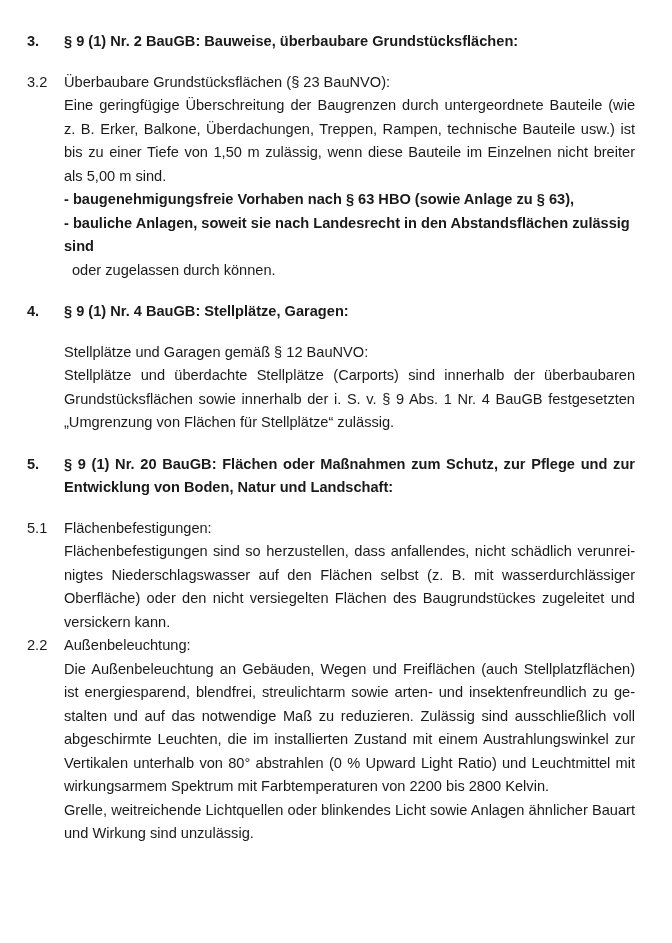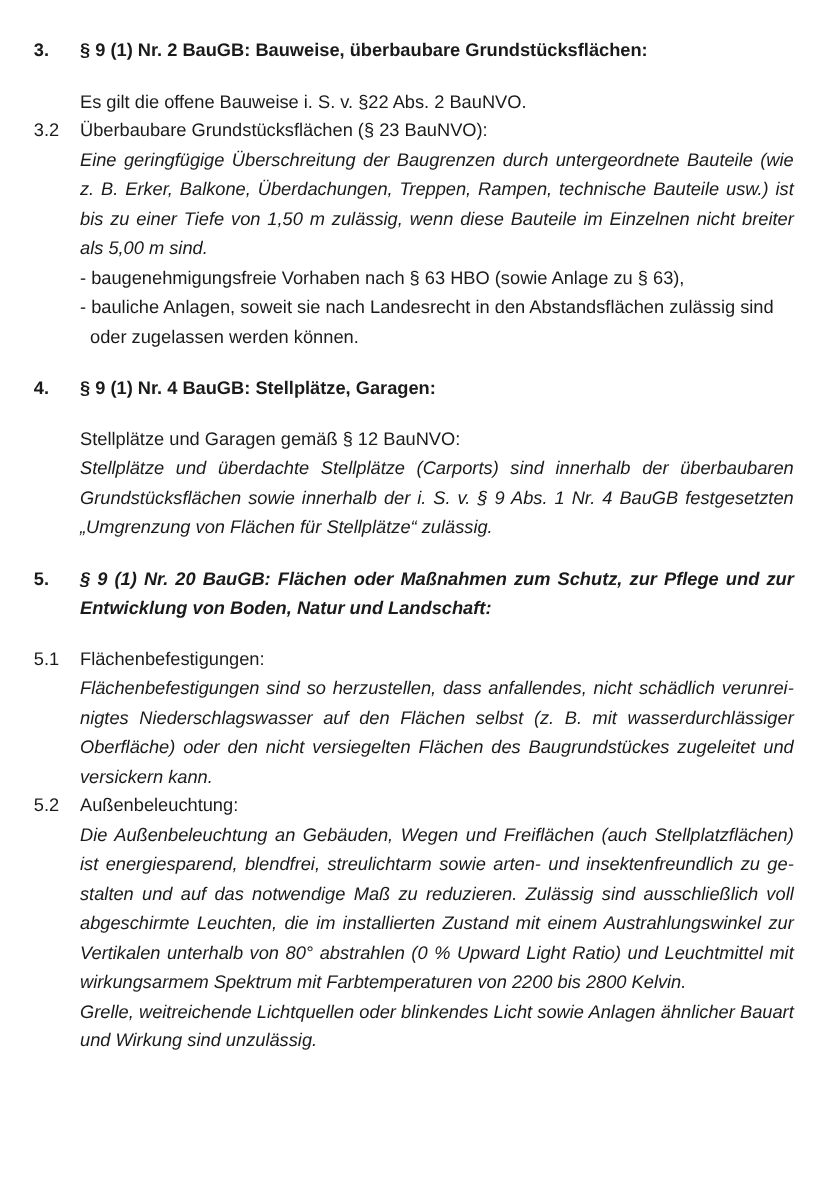--- a/index.html
+++ b/index.html
@@ -2,54 +2,50 @@
 <html><head>
 <meta charset="utf-8">
 <style>
   html, body { margin:0; padding:0; background:#ffffff; }
   body { width:672px; height:943px; overflow:hidden; position:relative;
          font-family:"Liberation Sans", sans-serif; color:#1a1a1a; font-size:14.6px; }
   .doc { position:absolute; left:27px; top:30px; width:608px; }
   .row { display:flex; line-height:23.5px; }
   .num { width:37px; flex:0 0 37px; white-space:nowrap; }
   .txt { flex:1; }
-  .justify { text-align:justify;font-style:italic; }
+  .justify { text-align:justify; }
   .heading { font-weight:bold; }
   .gap-s { height:17px; }
   .gap-m { height:18px; }
-  .bullet { padding-left:37px; line-height:23.5px; }
+  .bullet { padding-left:37px; line-height:23.5px;font-weight:bold; }
   .bullet-cont { padding-left:45px; line-height:23.5px; }
   p { margin:0; }
 </style>
 </head>
 <body>
 
 <div class="doc">
 
   <div class="row heading">
     <span class="num">3.</span>
     <span class="txt">§ 9 (1) Nr. 2 BauGB: Bauweise, überbaubare Grundstücksflächen:</span>
   </div>
   <div class="gap-s"></div>
 
   <div class="row">
-    <span class="num"></span>
-    <span class="txt">Es gilt die offene Bauweise i. S. v. §22 Abs. 2 BauNVO.</span>
-  </div>
-  <div class="row">
     <span class="num">3.2</span>
     <span class="txt">Überbaubare Grundstücksflächen (§ 23 BauNVO):</span>
   </div>
   <div class="row">
     <span class="num"></span>
     <p class="txt justify">Eine geringfügige Überschreitung der Baugrenzen durch untergeordnete Bauteile (wie z. B. Erker, Balkone, Überdachungen, Treppen, Rampen, technische Bauteile usw.) ist bis zu einer Tiefe von 1,50 m zulässig, wenn diese Bauteile im Einzelnen nicht breiter als 5,00 m sind.</p>
   </div>
   <div class="bullet">- baugenehmigungsfreie Vorhaben nach § 63 HBO (sowie Anlage zu § 63),</div>
   <div class="bullet">- bauliche Anlagen, soweit sie nach Landesrecht in den Abstandsflächen zulässig sind</div>
-  <div class="bullet-cont">oder zugelassen werden können.</div>
+  <div class="bullet-cont">oder zugelassen durch können.</div>
   <div class="gap-m"></div>
 
   <div class="row heading">
     <span class="num">4.</span>
     <span class="txt">§ 9 (1) Nr. 4 BauGB: Stellplätze, Garagen:</span>
   </div>
   <div class="gap-s"></div>
   <div class="row">
     <span class="num"></span>
     <span class="txt">Stellplätze und Garagen gemäß § 12 BauNVO:</span>
@@ -68,21 +64,21 @@
 
   <div class="row">
     <span class="num">5.1</span>
     <span class="txt">Flächenbefestigungen:</span>
   </div>
   <div class="row">
     <span class="num"></span>
     <p class="txt justify">Flächenbefestigungen sind so herzustellen, dass anfallendes, nicht schädlich verunrei­nigtes Niederschlagswasser auf den Flächen selbst (z. B. mit wasserdurchlässiger Oberfläche) oder den nicht versiegelten Flächen des Baugrundstückes zugeleitet und versickern kann.</p>
   </div>
   <div class="row">
-    <span class="num">5.2</span>
+    <span class="num">2.2</span>
     <span class="txt">Außenbeleuchtung:</span>
   </div>
   <div class="row">
     <span class="num"></span>
     <p class="txt justify">Die Außenbeleuchtung an Gebäuden, Wegen und Freiflächen (auch Stellplatzflächen) ist energiesparend, blendfrei, streulichtarm sowie arten- und insektenfreundlich zu ge­stalten und auf das notwendige Maß zu reduzieren. Zulässig sind ausschließlich voll abgeschirmte Leuchten, die im installierten Zustand mit einem Austrahlungswinkel zur Vertikalen unterhalb von 80° abstrahlen (0 % Upward Light Ratio) und Leuchtmittel mit wirkungsarmem Spektrum mit Farbtemperaturen von 2200 bis 2800 Kelvin.</p>
   </div>
   <div class="row">
     <span class="num"></span>
     <p class="txt justify">Grelle, weitreichende Lichtquellen oder blinkendes Licht sowie Anlagen ähnlicher Bau­art und Wirkung sind unzulässig.</p>
   </div>

